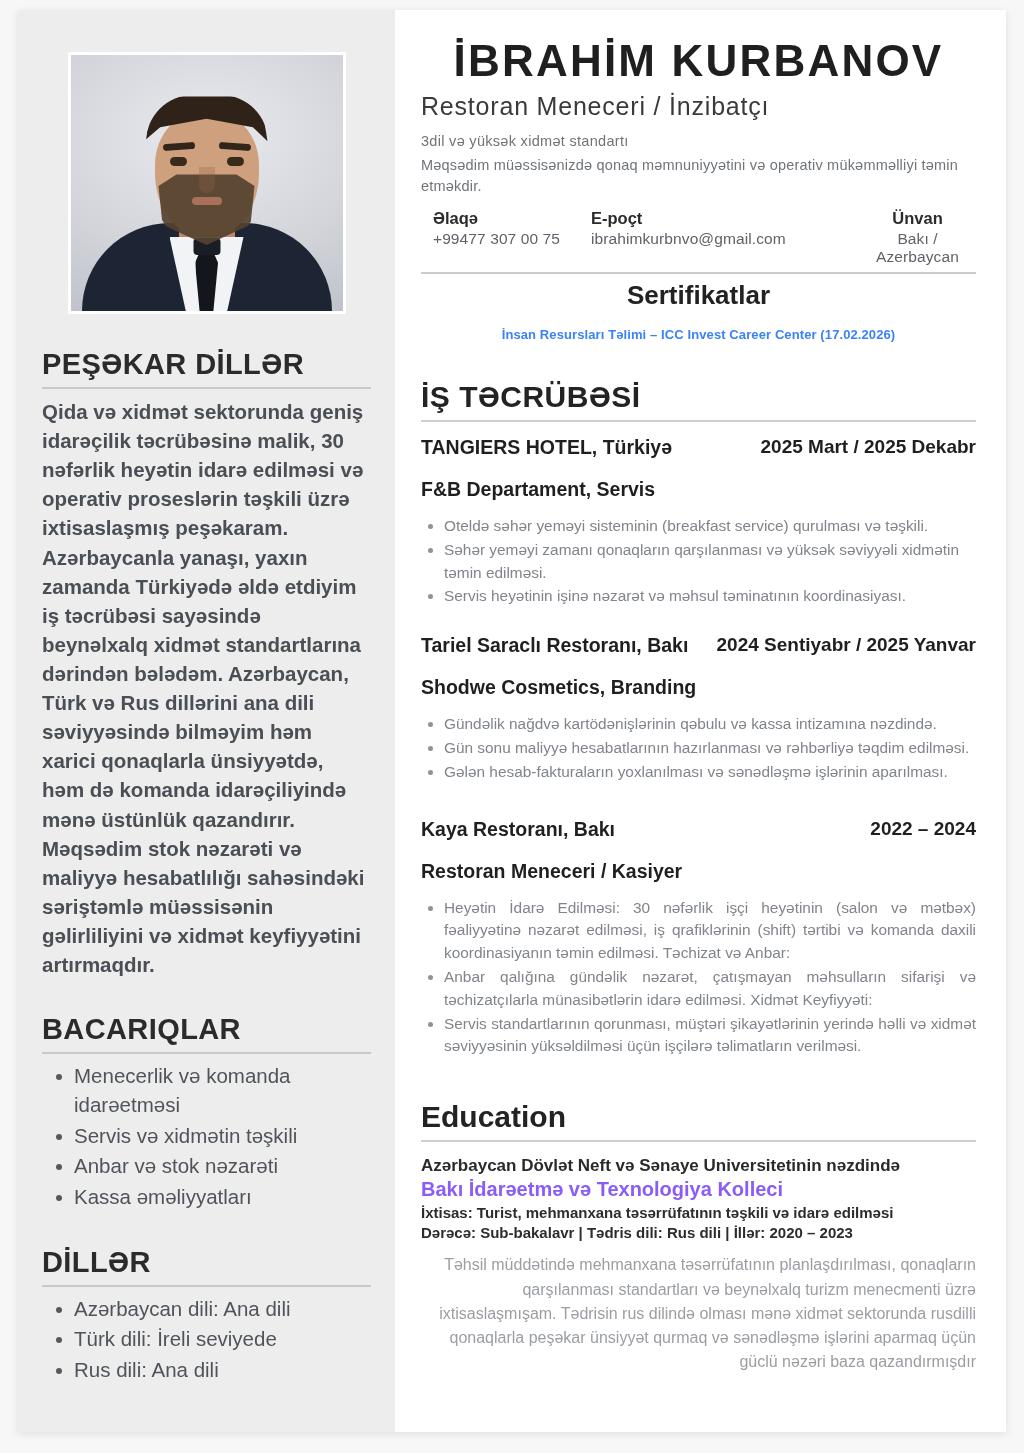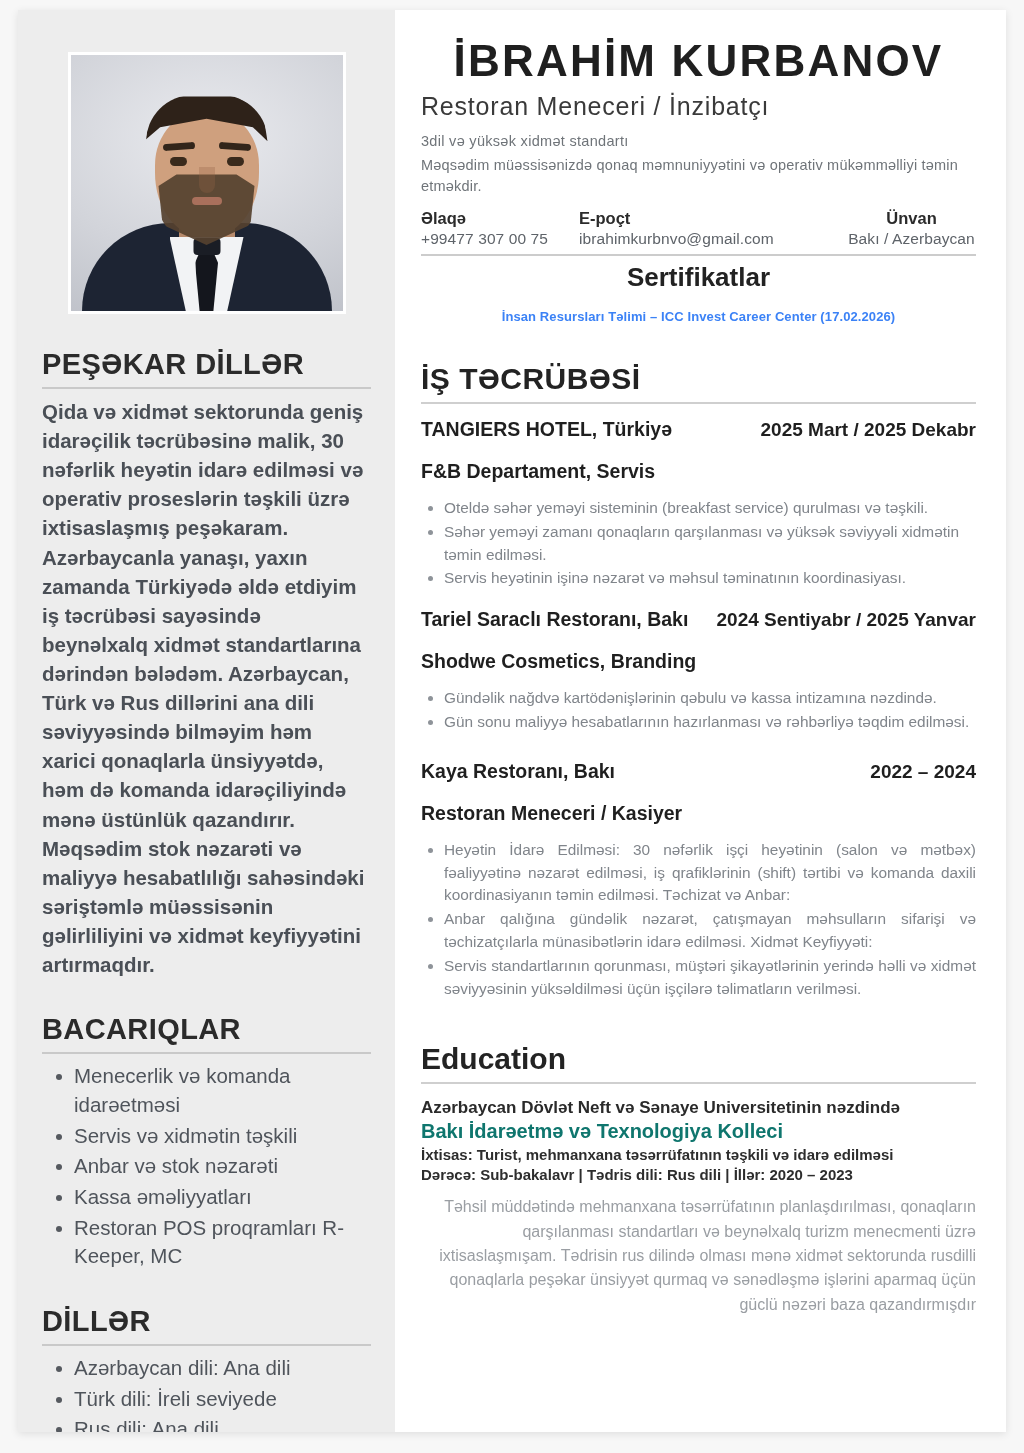--- a/index.html
+++ b/index.html
@@ -200,21 +200,21 @@
     margin-top: 6px;
     line-height: 1.45;
     letter-spacing: .2px;
   }
   .contact-row {
     display: flex;
     margin-top: 12px;
     padding-bottom: 4px;
   }
   .contact-col { }
-  .contact-col.phone { width: 158px; }
+  .contact-col.phone { width: 158px; margin-left: 12px; }
   .contact-col.email { width: 268px; }
   .contact-col.addr  { flex: 1; text-align: center; }
   .c-label {
     font-size: 16.5px;
     font-weight: 700;
     color: #2b2b2b;
   }
   .c-value {
     font-size: 15.5px;
     color: #5e6369;
@@ -251,21 +251,22 @@
   .sec-heading.mixed { letter-spacing: 0; }
   .sec-rule {
     height: 2px;
     background: #cfcfcf;
     margin: 6px 0 14px 0;
   }
   .job { margin-bottom: 4px; }
   .job-row {
     display: flex;
     justify-content: space-between;
-    align-items: flex-end;
+    align-items: flex-start;
+    margin-top: 8px;
   }
   .job-org {
     font-size: 19.5px;
     font-weight: 700;
     color: #1f1f1f;
   }
   .job-date {
     font-size: 19px;
     font-weight: 700;
     color: #1f1f1f;
@@ -301,21 +302,21 @@
   .bullets.justify li { text-align: justify; }
 
   .edu-line-1 {
     font-size: 17px;
     font-weight: 700;
     color: #2a2a2a;
   }
   .edu-line-2 {
     font-size: 20px;
     font-weight: 700;
-    color: #0f766e;
+    color: #8b5cf6;
     margin-top: 2px;
   }
   .edu-line-3, .edu-line-4 {
     font-size: 15px;
     font-weight: 700;
     color: #2d2d2d;
     margin-top: 3px;
   }
   .edu-para {
     font-size: 16px;
@@ -358,21 +359,20 @@
     <div class="sb-rule"></div>
     <p class="sb-summary">Qida və xidmət sektorunda geniş idarəçilik təcrübəsinə malik, 30 nəfərlik heyətin idarə edilməsi və operativ proseslərin təşkili üzrə ixtisaslaşmış peşəkaram. Azərbaycanla yanaşı, yaxın zamanda Türkiyədə əldə etdiyim iş təcrübəsi sayəsində beynəlxalq xidmət standartlarına dərindən bələdəm. Azərbaycan, Türk və Rus dillərini ana dili səviyyəsində bilməyim həm xarici qonaqlarla ünsiyyətdə, həm də komanda idarəçiliyində mənə üstünlük qazandırır. Məqsədim stok nəzarəti və maliyyə hesabatlılığı sahəsindəki səriştəmlə müəssisənin gəlirliliyini və xidmət keyfiyyətini artırmaqdır.</p>
 
     <h2 class="sb-heading">BACARIQLAR</h2>
     <div class="sb-rule"></div>
     <ul class="sb-list">
       <li>Menecerlik və komanda idarəetməsi</li>
       <li>Servis və xidmətin təşkili</li>
       <li>Anbar və stok nəzarəti</li>
       <li>Kassa əməliyyatları</li>
-      <li>Restoran POS proqramları R-Keeper, MC</li>
     </ul>
 
     <h2 class="sb-heading">DİLLƏR</h2>
     <div class="sb-rule"></div>
     <ul class="sb-list">
       <li>Azərbaycan dili: Ana dili</li>
       <li>Türk dili: İreli seviyede</li>
       <li>Rus dili: Ana dili</li>
     </ul>
   </aside>
@@ -426,20 +426,21 @@
 
     <section class="job">
       <div class="job-row">
         <span class="job-org">Tariel Saraclı Restoranı, Bakı</span>
         <span class="job-date">2024 Sentiyabr / 2025 Yanvar</span>
       </div>
       <div class="job-sub">Shodwe Cosmetics, Branding</div>
       <ul class="bullets">
         <li>Gündəlik nağdvə kartödənişlərinin qəbulu və kassa intizamına nəzdində.</li>
         <li>Gün sonu maliyyə hesabatlarının hazırlanması və rəhbərliyə təqdim edilməsi.</li>
+        <li>Gələn hesab-fakturaların yoxlanılması və sənədləşmə işlərinin aparılması.</li>
       </ul>
     </section>
 
     <div class="spacer-md"></div>
 
     <section class="job">
       <div class="job-row">
         <span class="job-org">Kaya Restoranı, Bakı</span>
         <span class="job-date">2022 – 2024</span>
       </div>

